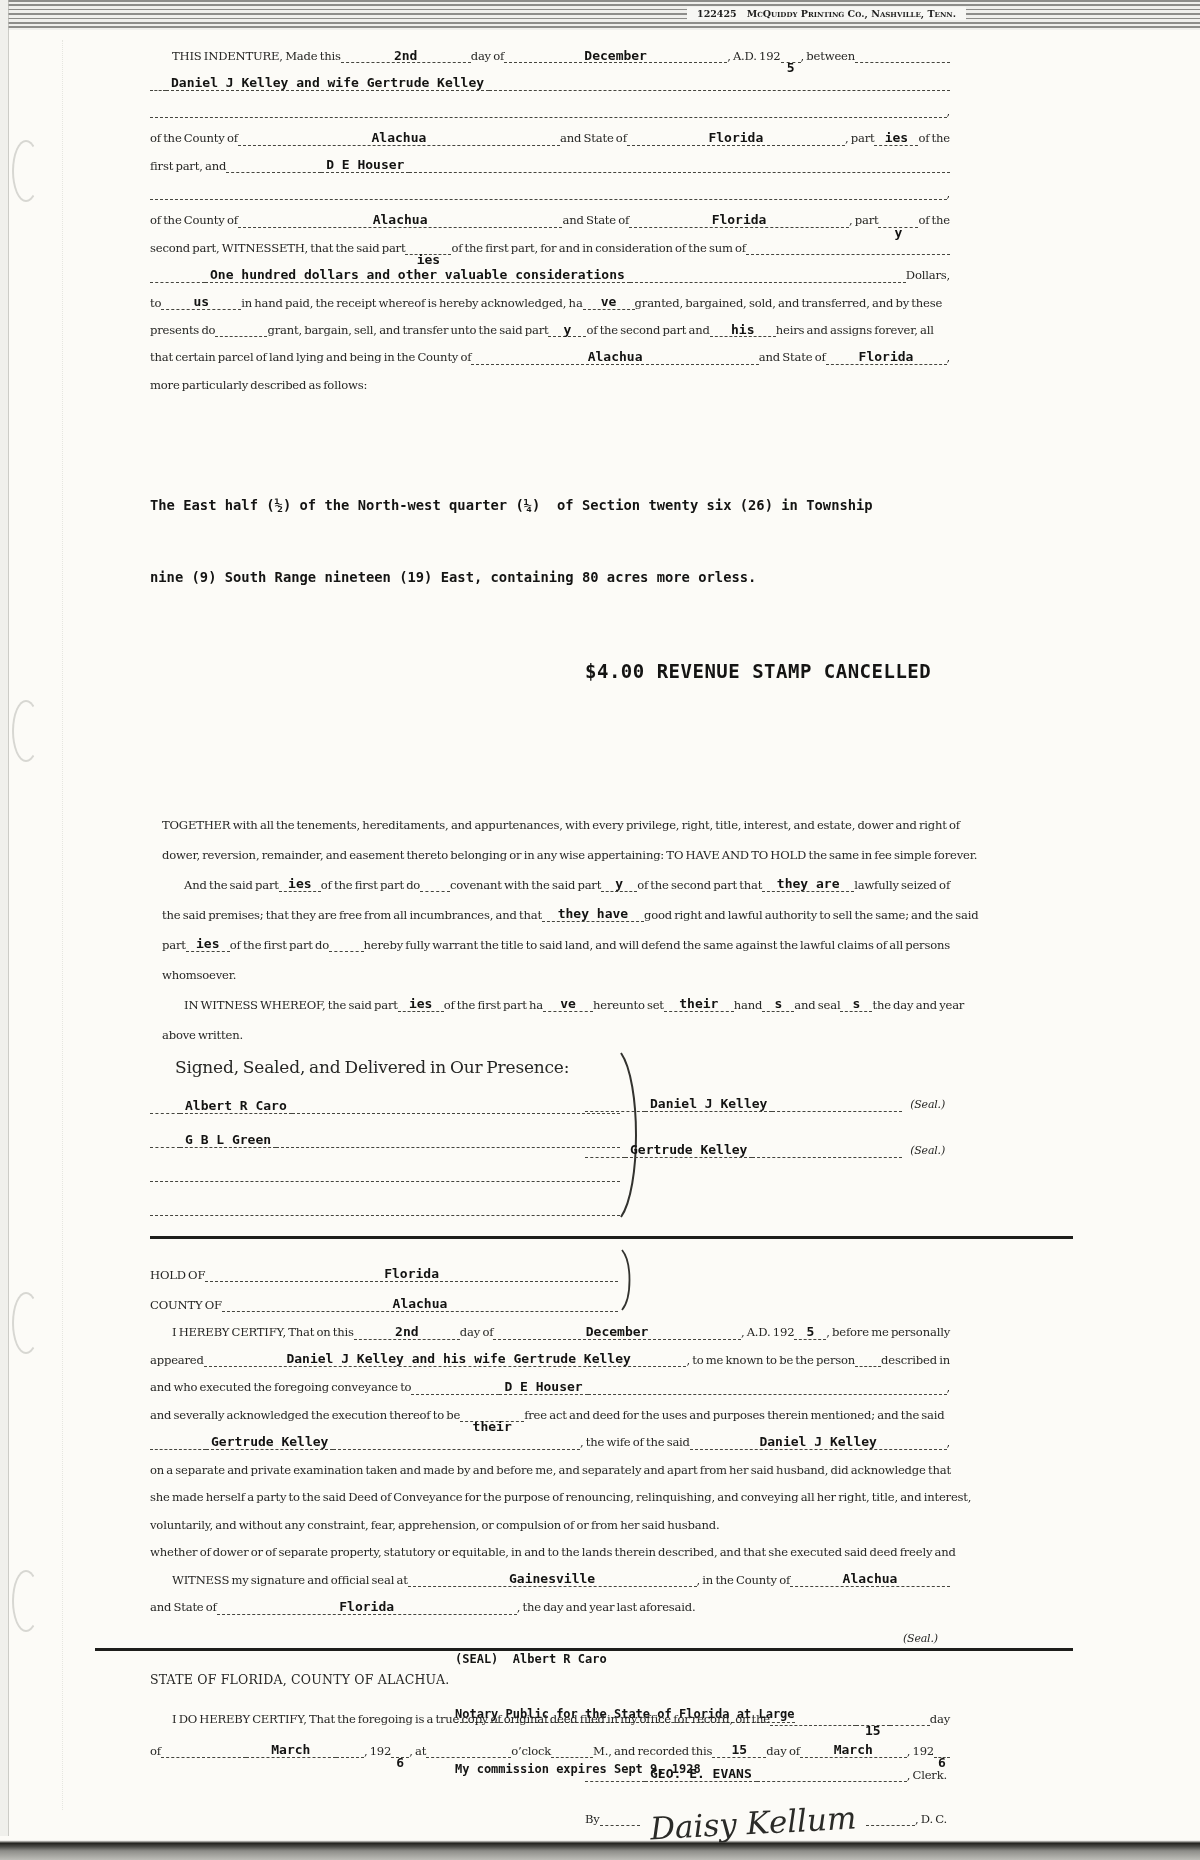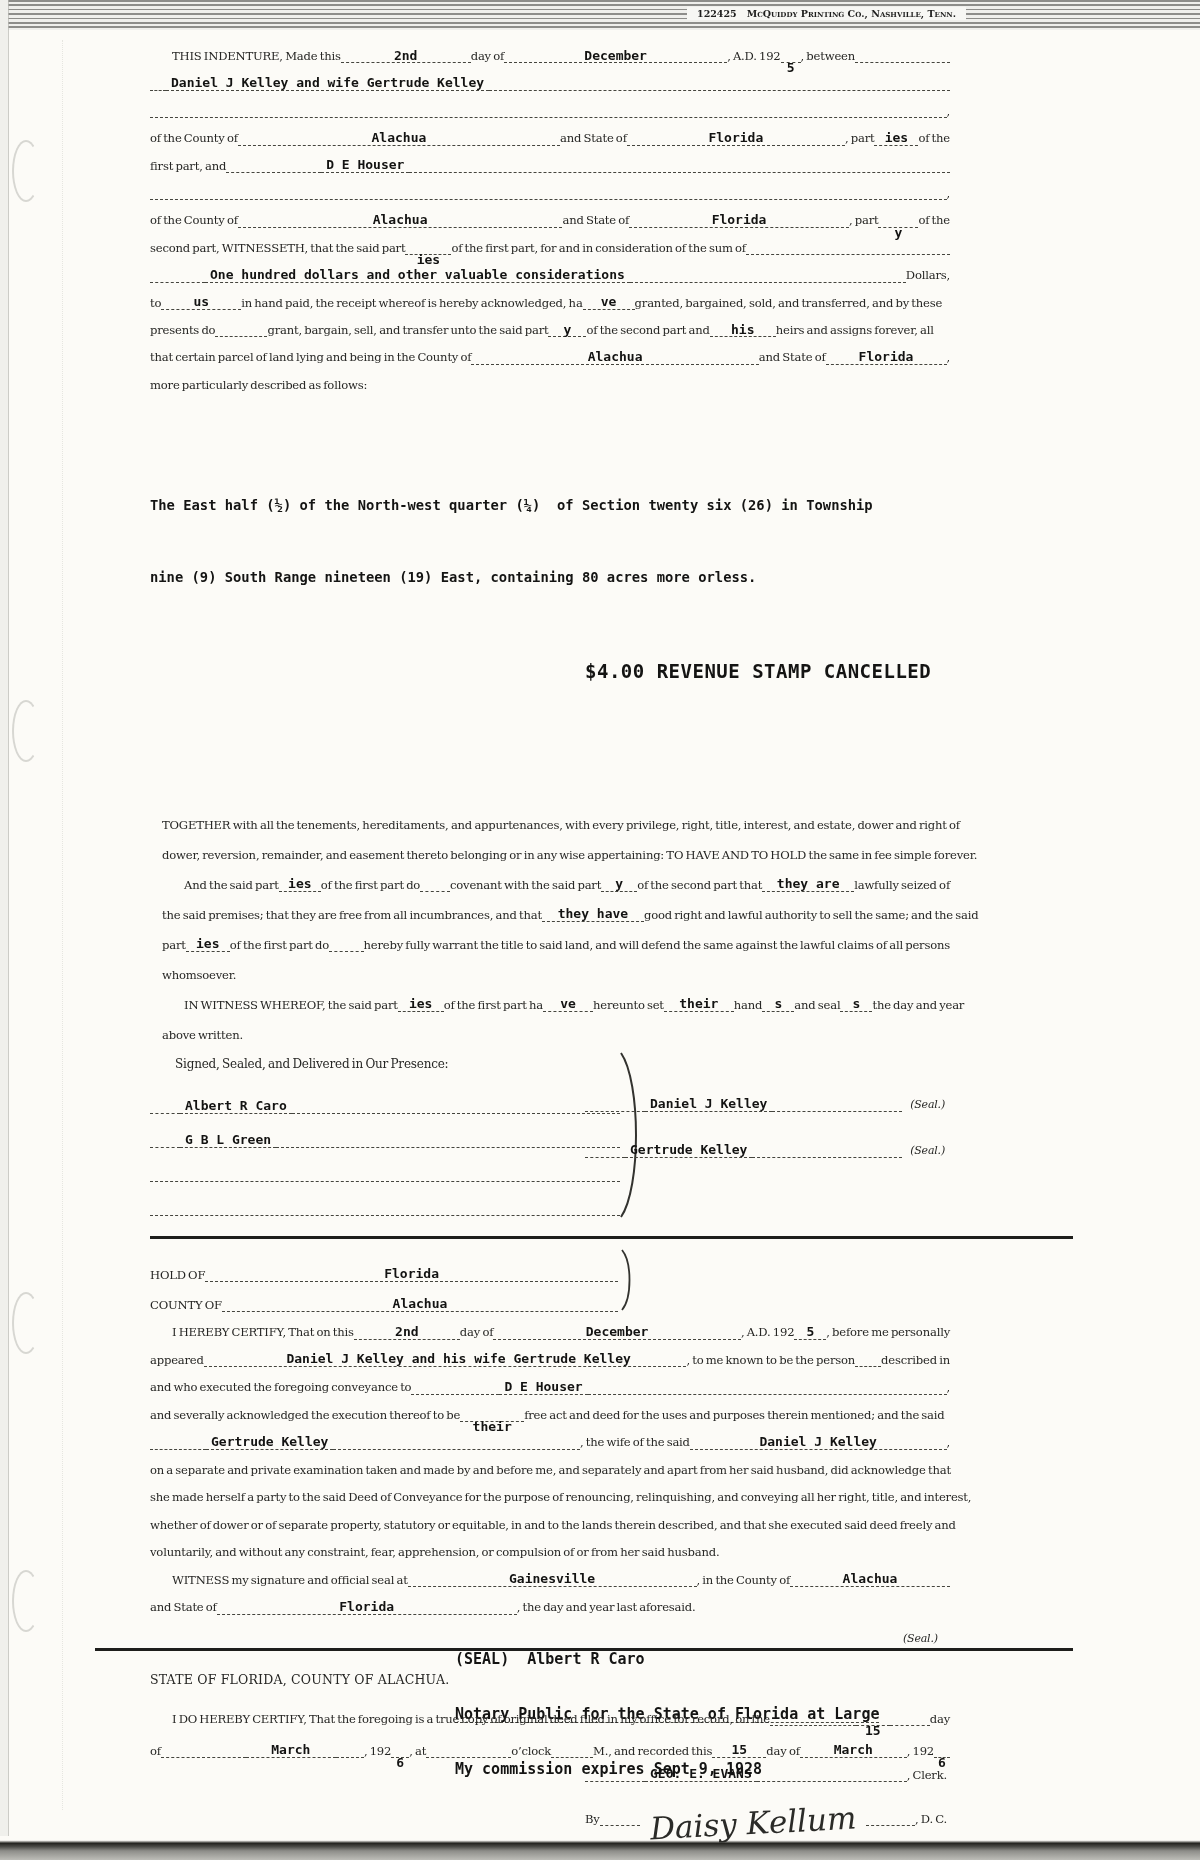--- a/index.html
+++ b/index.html
@@ -38,29 +38,29 @@
   .deed .fl{height:27.4px;}
   .hab  .fl{height:30px;margin-left:12px;}
   .not  .fl{height:27.5px;align-items:flex-end;}
   .rec  .fl{height:32px;}
   .wit  .fl{height:34px;}
   
   .mono{font-family:"DejaVu Sans Mono",monospace;font-weight:700;color:#141413;white-space:pre;}
   #desc{position:absolute;left:150px;top:450px;width:820px;}
   #desc div{font-size:13.8px;line-height:34px;}
   #stamp{position:absolute;left:585px;top:660px;font-size:19px;letter-spacing:.5px;}
-  #withead{position:absolute;left:175px;top:1058px;font-size:12px;}
+  #withead{position:absolute;left:175px;top:1058px;font-size:17px;}
   #witleft{position:absolute;left:150px;top:1080px;width:470px;}
   #witright{position:absolute;left:585px;top:1080px;width:360px;}
   .brace{position:absolute;}
   .rule{position:absolute;height:3px;background:#1e1e1c;}
   #stco{position:absolute;left:150px;top:1252px;width:468px;}
   #stco .fl{height:30px;}
   #sealblk{position:absolute;left:455px;top:1613px;width:500px;}
-  #sealblk div{font-size:15px;line-height:16.5px;}
+  #sealblk div{font-size:12px;line-height:16.5px;}
   #sealblk .l2{display:inline-block;border-bottom:1.6px dashed #45453e;}
   #sealright{position:absolute;left:903px;top:1633px;font-style:italic;font-size:11px;}
   #recheading{position:absolute;left:150px;top:1672px;font-size:12.5px;letter-spacing:.2px;}
   #clerk{position:absolute;left:585px;top:1752px;width:362px;}
   #clerk .fl{height:30px;}
   #clerk .fl:last-child{height:44px;}
 </style>
 </head>
 <body>
 
@@ -322,24 +322,24 @@
         <span class="ty" style="flex: 1 1 0%;">Daniel J Kelley</span>
         <span class="pr">,</span>
       </div>
       <div class="fl">
         <span class="pr">on a separate and private examination taken and made by and before me, and separately and apart from her said husband, did acknowledge that</span>
       </div>
       <div class="fl">
         <span class="pr">she made herself a party to the said Deed of Conveyance for the purpose of renouncing, relinquishing, and conveying all her right, title, and interest,</span>
       </div>
       <div class="fl">
+        <span class="pr">voluntarily, and without any constraint, fear, apprehension, or compulsion of or from her said husband.</span>
+      </div>
+      <div class="fl">
         <span class="pr">whether of dower or of separate property, statutory or equitable, in and to the lands therein described, and that she executed said deed freely and</span>
-      </div>
-      <div class="fl">
-        <span class="pr">voluntarily, and without any constraint, fear, apprehension, or compulsion of or from her said husband.</span>
       </div>
       <div class="fl ind">
         <span class="pr">WITNESS my signature and official seal at</span>
         <span class="ty" style="flex: 1 1 0%;">Gainesville</span>
         <span class="pr">, in the County of</span>
         <span class="ty" style="min-width: 150px;">Alachua</span>
       </div>
       <div class="fl">
         <span class="pr">and State of</span>
         <span class="ty" style="min-width: 290px;">Florida</span>

